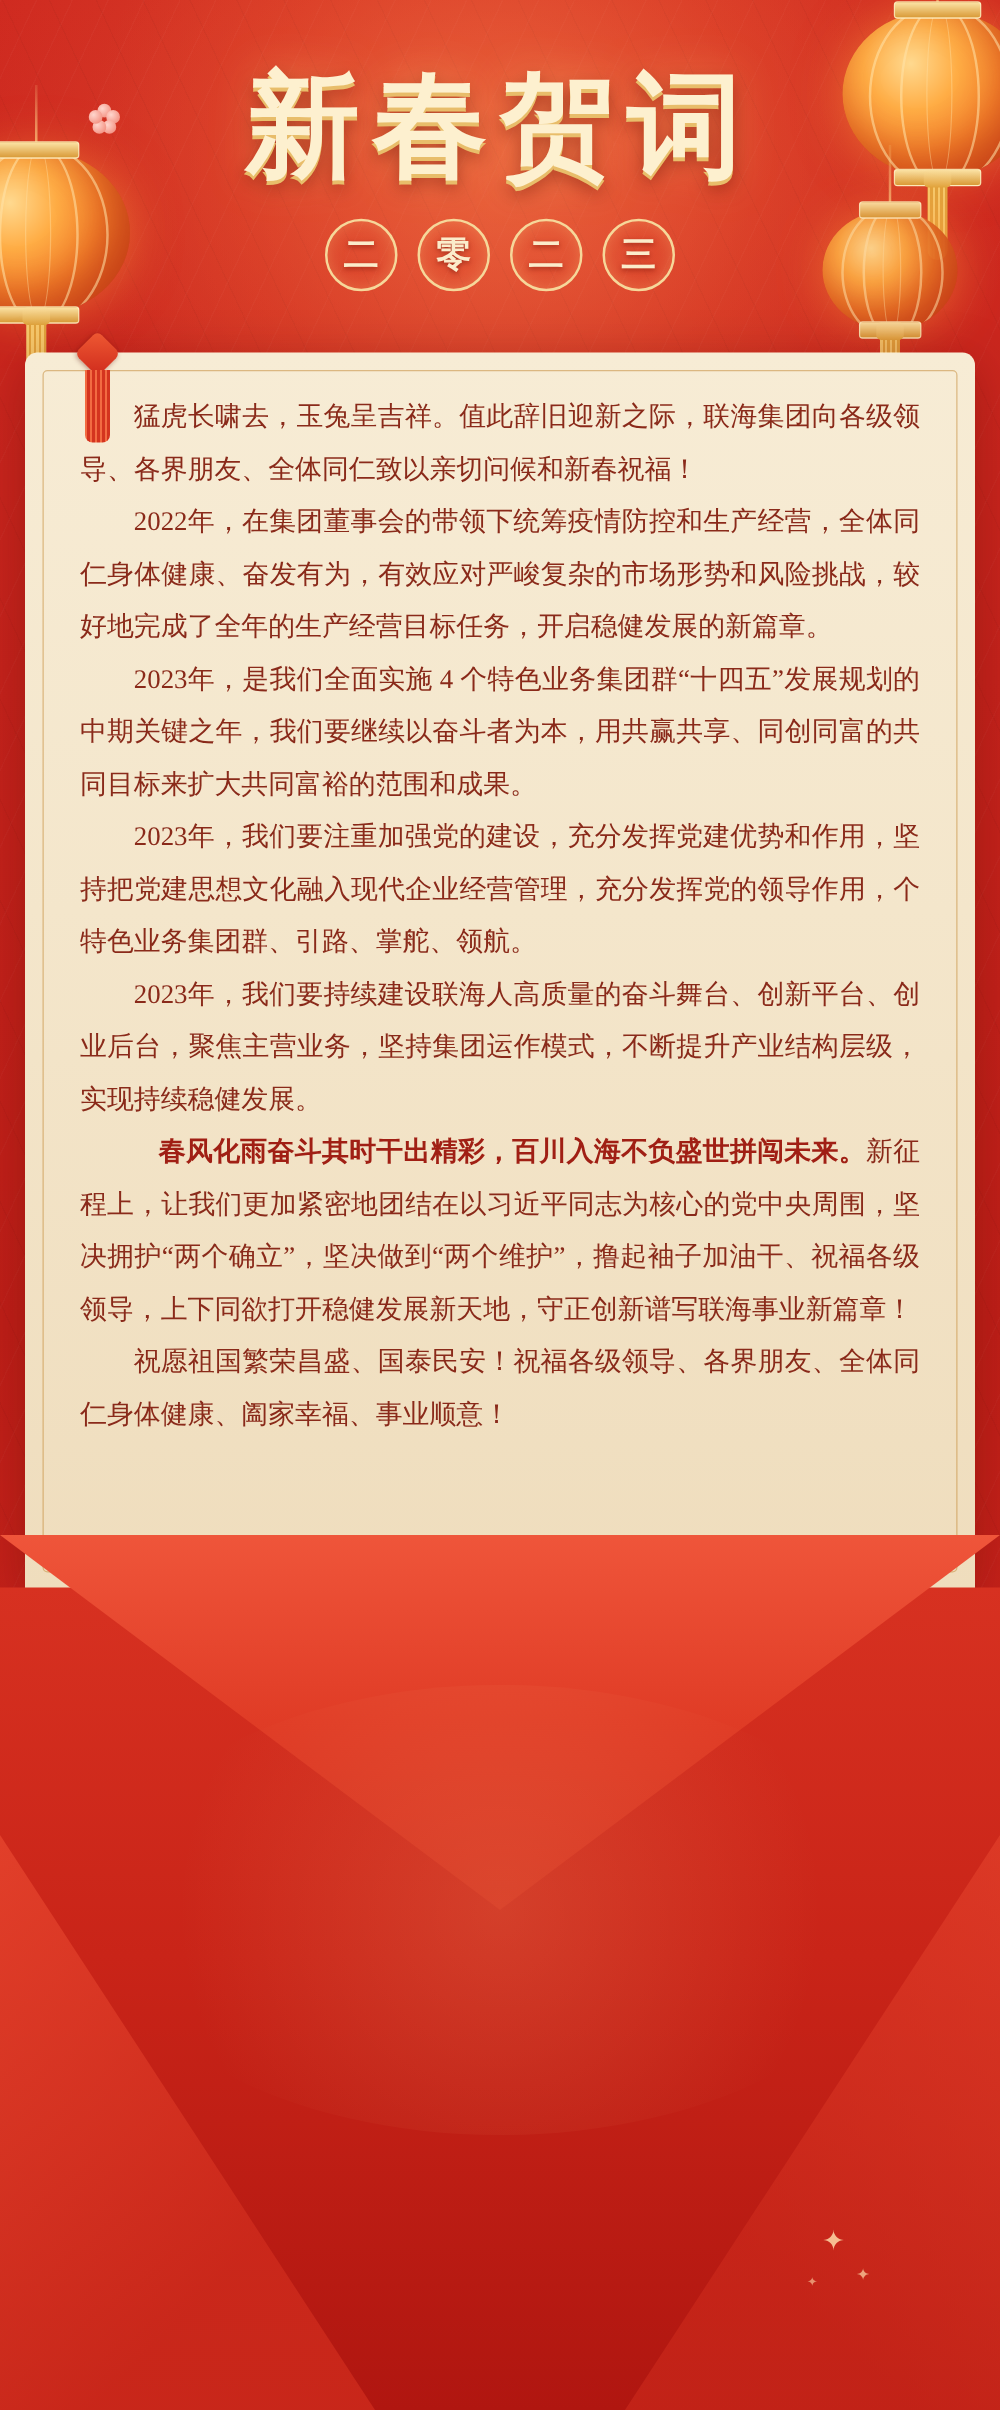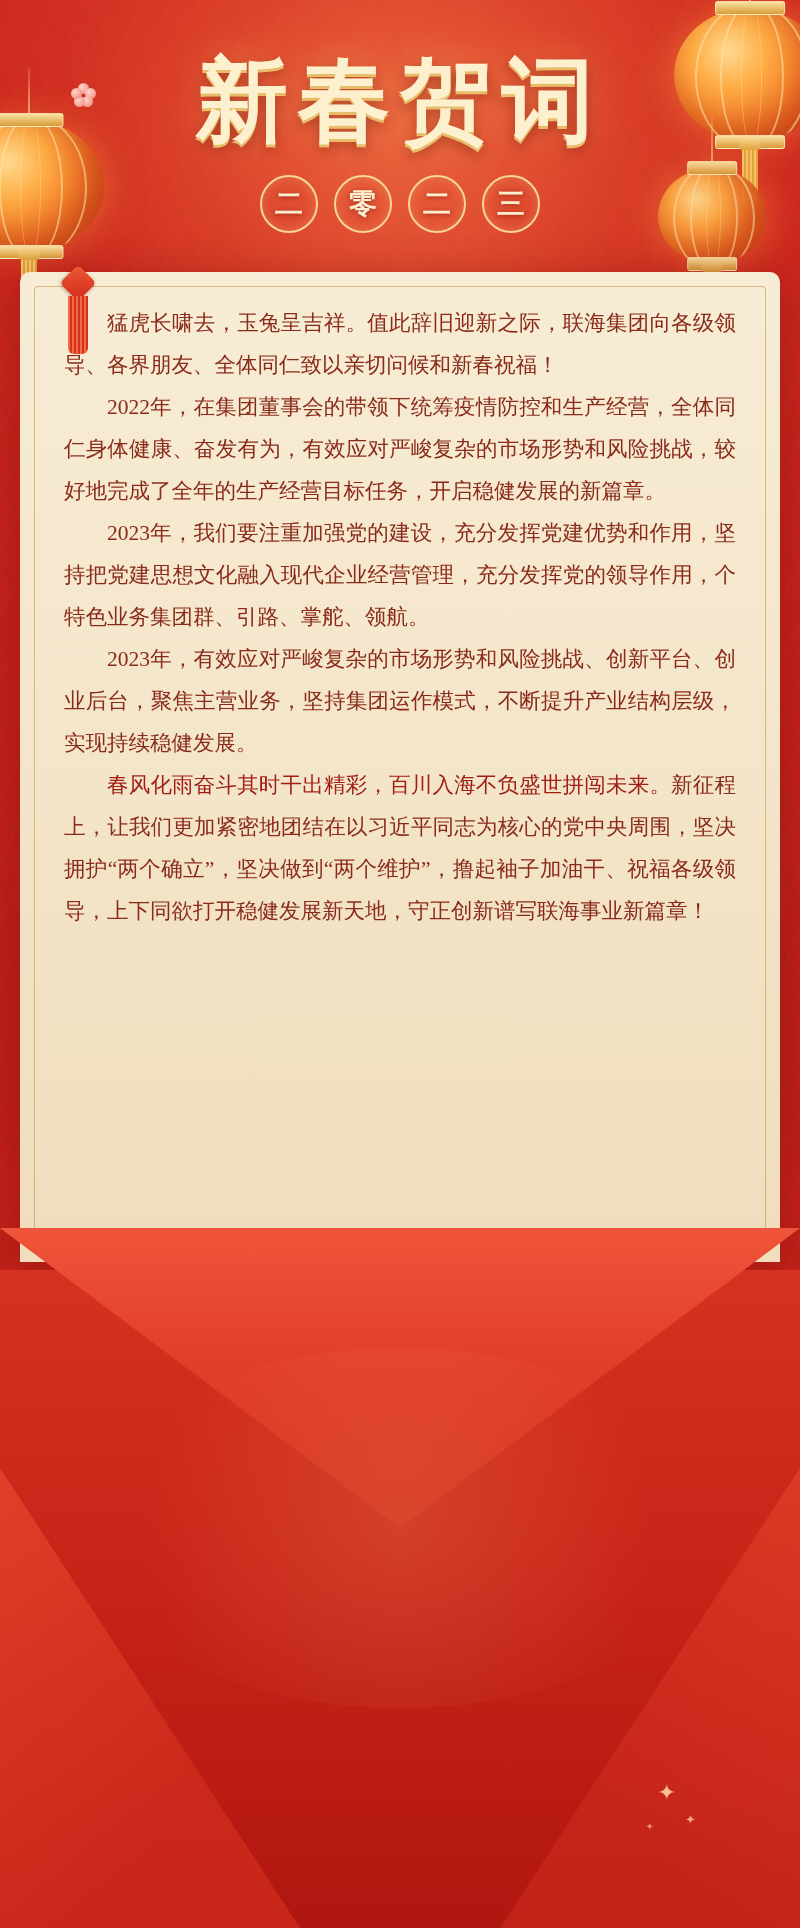--- a/index.html
+++ b/index.html
@@ -129,21 +129,21 @@
     border: 2px solid #f6d79a;
     display: flex; align-items: center; justify-content: center;
     color: #fbeccb; font-size: 28px; font-weight: bold;
     text-shadow: 0 1px 4px rgba(120,20,10,.6);
     box-shadow: 0 0 12px rgba(255,200,130,.28) inset;
   }
 
   
   .card {
     position: absolute;
-    left: 20px; top: 272px;
+    left: 20px; top: 282px;
     width: 760px; height: 990px;
     background: linear-gradient(180deg, #f7ecd5 0%, #f4e6cb 45%, #efddbd 100%);
     border-radius: 10px 10px 0 0;
     box-shadow: 0 10px 40px rgba(90,10,5,0.35);
     z-index: 4;
   }
   .card::after {
     content: ""; position: absolute; inset: 14px;
     border: 1px solid rgba(196,140,60,0.55);
     border-radius: 4px; pointer-events: none;
@@ -155,21 +155,22 @@
   .card p {
     color: #8a2a1a;
     font-size: 21.5px;
     line-height: 42px;
     text-align: justify;
     text-indent: 2em;
     font-family: "Liberation Serif", "DejaVu Serif", serif;
   }
   .card p .hl {
     color: #a01f14;
-    font-weight: normal;
+    font-weight: bold;
+    margin-left: 20px;
   }
 
   
   #knot {
     position: absolute; left: 56px; top: 270px; width: 44px; height: 86px; z-index: 7;
     pointer-events: none;
   }
   #knot .k-top {
     position: absolute; left: 50%; transform: translateX(-50%) rotate(45deg);
     top: 0; width: 26px; height: 26px; border-radius: 5px;
@@ -274,23 +275,25 @@
       <div class="year-circle">零</div>
       <div class="year-circle">二</div>
       <div class="year-circle">三</div>
     </div>
   </div>
 
   <div class="card">
     <div class="card-inner">
       <p>猛虎长啸去，玉兔呈吉祥。值此辞旧迎新之际，联海集团向各级领导、各界朋友、全体同仁致以亲切问候和新春祝福！</p>
       <p>2022年，在集团董事会的带领下统筹疫情防控和生产经营，全体同仁身体健康、奋发有为，有效应对严峻复杂的市场形势和风险挑战，较好地完成了全年的生产经营目标任务，开启稳健发展的新篇章。</p>
+      <p>2023年，是我们全面实施 4 个特色业务集团群“十四五”发展规划的中期关键之年，我们要继续以奋斗者为本，用共赢共享、同创同富的共同目标来扩大共同富裕的范围和成果。</p>
       <p>2023年，我们要注重加强党的建设，充分发挥党建优势和作用，坚持把党建思想文化融入现代企业经营管理，充分发挥党的领导作用，个特色业务集团群、引路、掌舵、领航。</p>
-      <p>2023年，有效应对严峻复杂的市场形势和风险挑战、创新平台、创业后台，聚焦主营业务，坚持集团运作模式，不断提升产业结构层级，实现持续稳健发展。</p>
+      <p>2023年，我们要持续建设联海人高质量的奋斗舞台、创新平台、创业后台，聚焦主营业务，坚持集团运作模式，不断提升产业结构层级，实现持续稳健发展。</p>
       <p><span class="hl">春风化雨奋斗其时干出精彩，百川入海不负盛世拼闯未来。</span><span>新征程上，让我们更加紧密地团结在以习近平同志为核心的党中央周围，坚决拥护“两个确立”，坚决做到“两个维护”，撸起袖子加油干、祝福各级领导，上下同欲打开稳健发展新天地，守正创新谱写联海事业新篇章！</span></p>
+      <p>祝愿祖国繁荣昌盛、国泰民安！祝福各级领导、各界朋友、全体同仁身体健康、阖家幸福、事业顺意！</p>
     </div>
   </div>
 
   <div id="knot">
     <div class="k-top"></div>
     <div class="k-fringe"></div>
   </div>
 
   <div class="envelope">
     <div class="env-back"></div>

